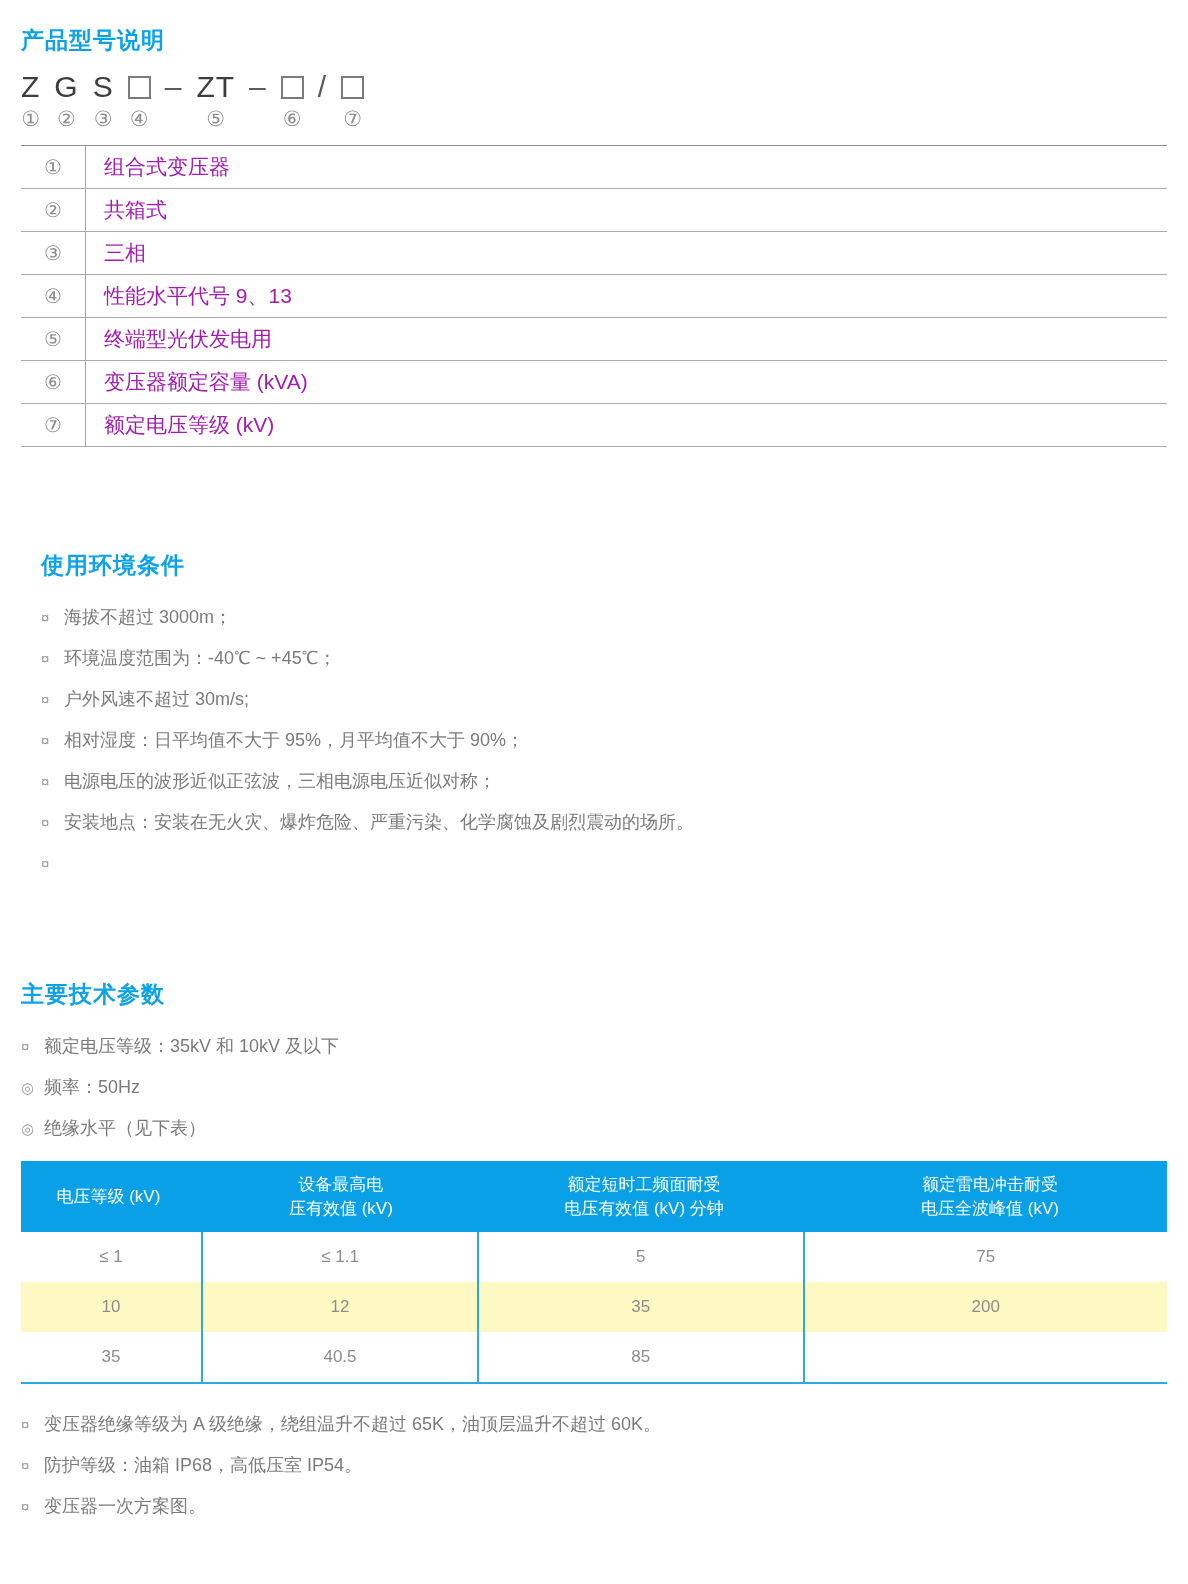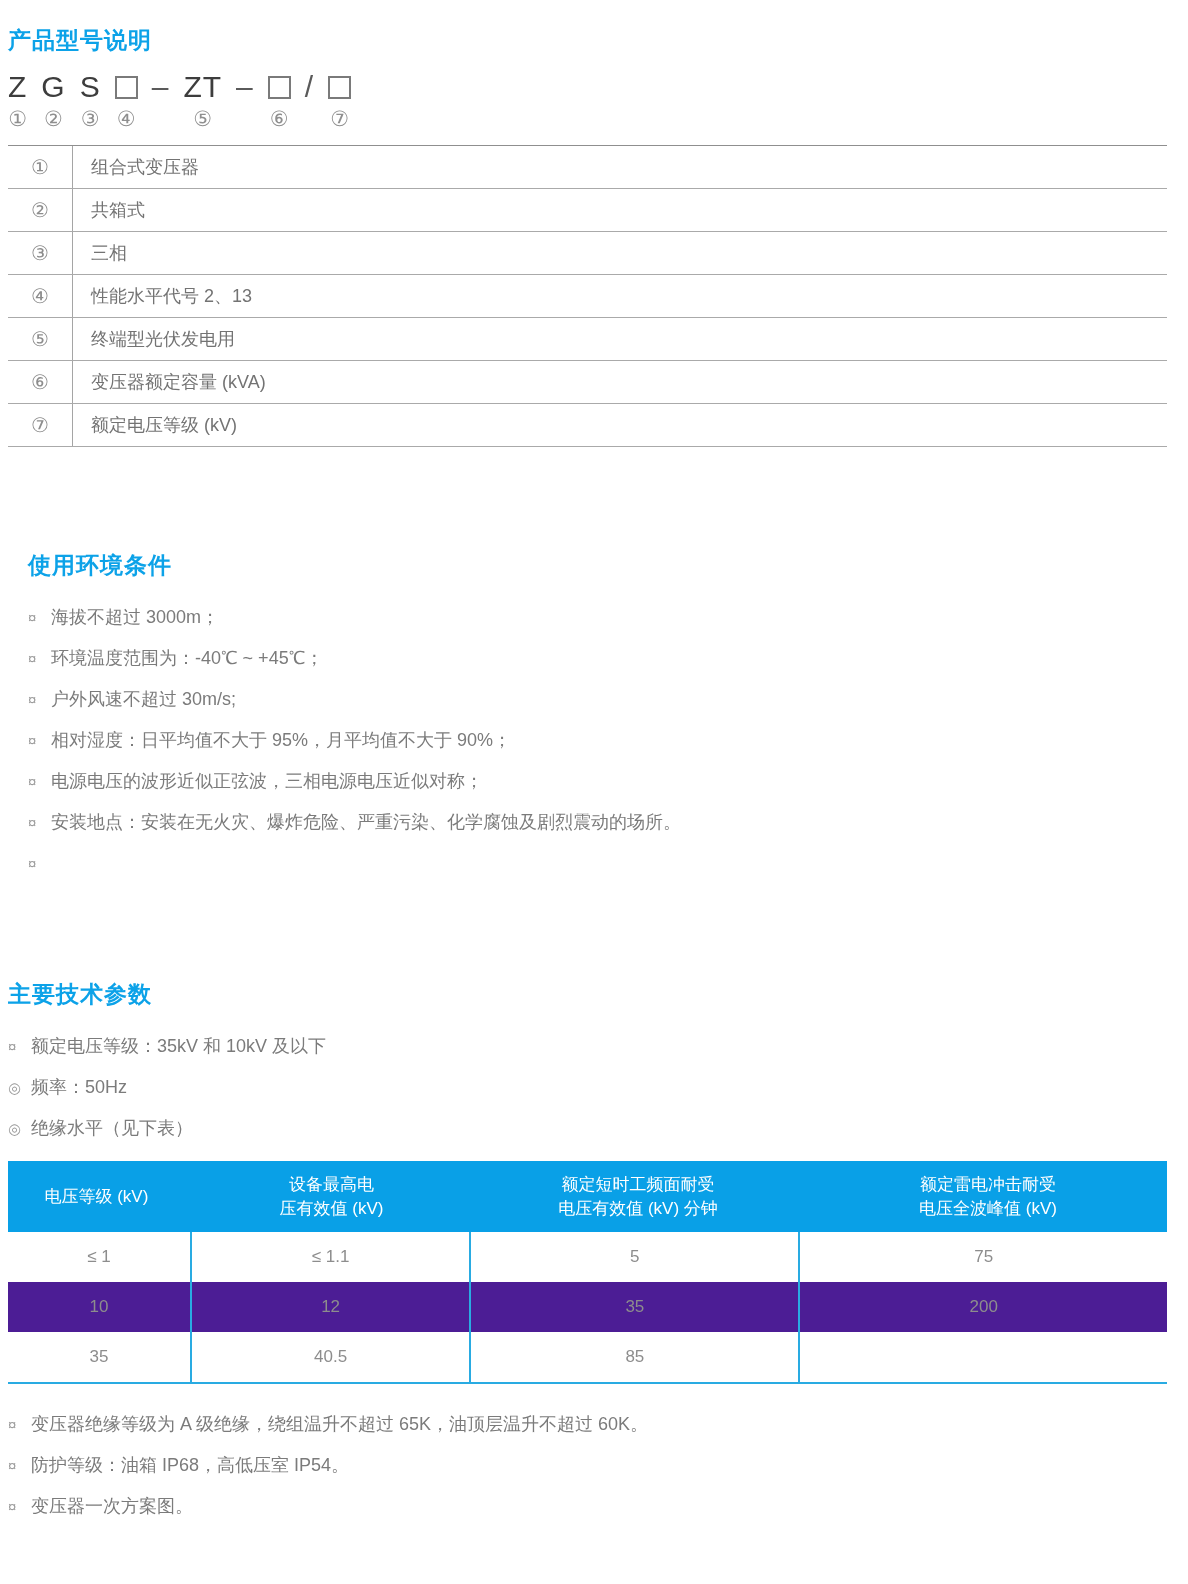--- a/index.html
+++ b/index.html
@@ -2,21 +2,21 @@
 <html><head>
 <meta charset="utf-8">
 <style>
   html,body { margin:0; padding:0; background:#ffffff; }
   body {
     width:1188px; height:1584px;
     font-family:"Liberation Sans", sans-serif;
     color:#7b7b7b;
     overflow:hidden;
   }
-  .page { padding:26px 21px 0 8px; box-sizing:border-box; }
+  .page { padding:26px 21px 0 21px; box-sizing:border-box; }
 
   .sec-title {
     color:#0ca2e8; font-size:23px; font-weight:bold;
     line-height:28px; letter-spacing:1px;
   }
 
   
   .model-line { display:flex; align-items:flex-start; margin-top:16px; }
   .m-item { display:flex; flex-direction:column; align-items:center; margin-right:14px; }
   .m-sym { font-size:30px; line-height:34px; color:#3d3d3d; letter-spacing:1px; }
@@ -28,40 +28,40 @@
   .m-num { font-size:21px; line-height:24px; color:#8f8f8f; margin-top:3px; }
 
   
   .t1 { margin-top:14px; border-top:1px solid #8f8f8f; }
   .t1-row { display:flex; align-items:stretch; height:42px; border-bottom:1px solid #aaaaaa; }
   .t1-no {
     width:64px; flex:0 0 64px; border-right:1px solid #a5a5a5;
     display:flex; align-items:center; justify-content:center;
     font-size:20px; color:#8d8d8d;
   }
-  .t1-desc { display:flex; align-items:center; padding-left:18px; font-size:18px; color:#737373; }
+  .t1-desc { display:flex; align-items:center; padding-left:18px; font-size:21px; color:#a21caf; }
 
   
   .bullets { margin-top:26px; }
   .bullet { display:flex; align-items:baseline; margin-bottom:16px; font-size:18px; line-height:25px; color:#7b7b7b; }
   .bullet .mk { flex:0 0 14px; margin-right:9px; font-size:15px; color:#9c9c9c; }
 
   .sec2 { margin-top:104px;margin-left:20px; }
   .sec3 { margin-top:104px; }
 
   
   .t2 { margin-top:20px; border-bottom:2px solid #29abe2; }
   .t2-head { display:flex; background:#09a0e7;gap:11px; }
   .t2-head .hc {
     display:flex; align-items:center; justify-content:center;
     height:71px; color:#ffffff; font-size:17px; line-height:24px;
     text-align:center; white-space:pre-line;
   }
   .t2-row { display:flex; align-items:stretch; height:50px; }
-  .t2-row.alt { background:#4c1d95; }
+  .t2-row.alt { background:#fef9c3; }
   .t2-row .bc {
     display:flex; align-items:center; justify-content:center;
     font-size:17px; color:#8d8d8d;
   }
   .t2-row .bc + .bc { border-left:2px solid #29abe2; }
   .c1 { width:15.7%; } .c2 { width:24.1%; } .c3 { width:28.4%; } .c4 { width:31.8%; }
   .t2-row .c2, .t2-row .c3, .t2-row .c4 { box-sizing:border-box; }
 
   .foot { margin-top:28px; }
 </style>
@@ -123,21 +123,21 @@
     <div class="t1-row">
       <div class="t1-no">②</div>
       <div class="t1-desc">共箱式</div>
     </div>
     <div class="t1-row">
       <div class="t1-no">③</div>
       <div class="t1-desc">三相</div>
     </div>
     <div class="t1-row">
       <div class="t1-no">④</div>
-      <div class="t1-desc">性能水平代号 2、13</div>
+      <div class="t1-desc">性能水平代号 9、13</div>
     </div>
     <div class="t1-row">
       <div class="t1-no">⑤</div>
       <div class="t1-desc">终端型光伏发电用</div>
     </div>
     <div class="t1-row">
       <div class="t1-no">⑥</div>
       <div class="t1-desc">变压器额定容量 (kVA)</div>
     </div>
     <div class="t1-row">

